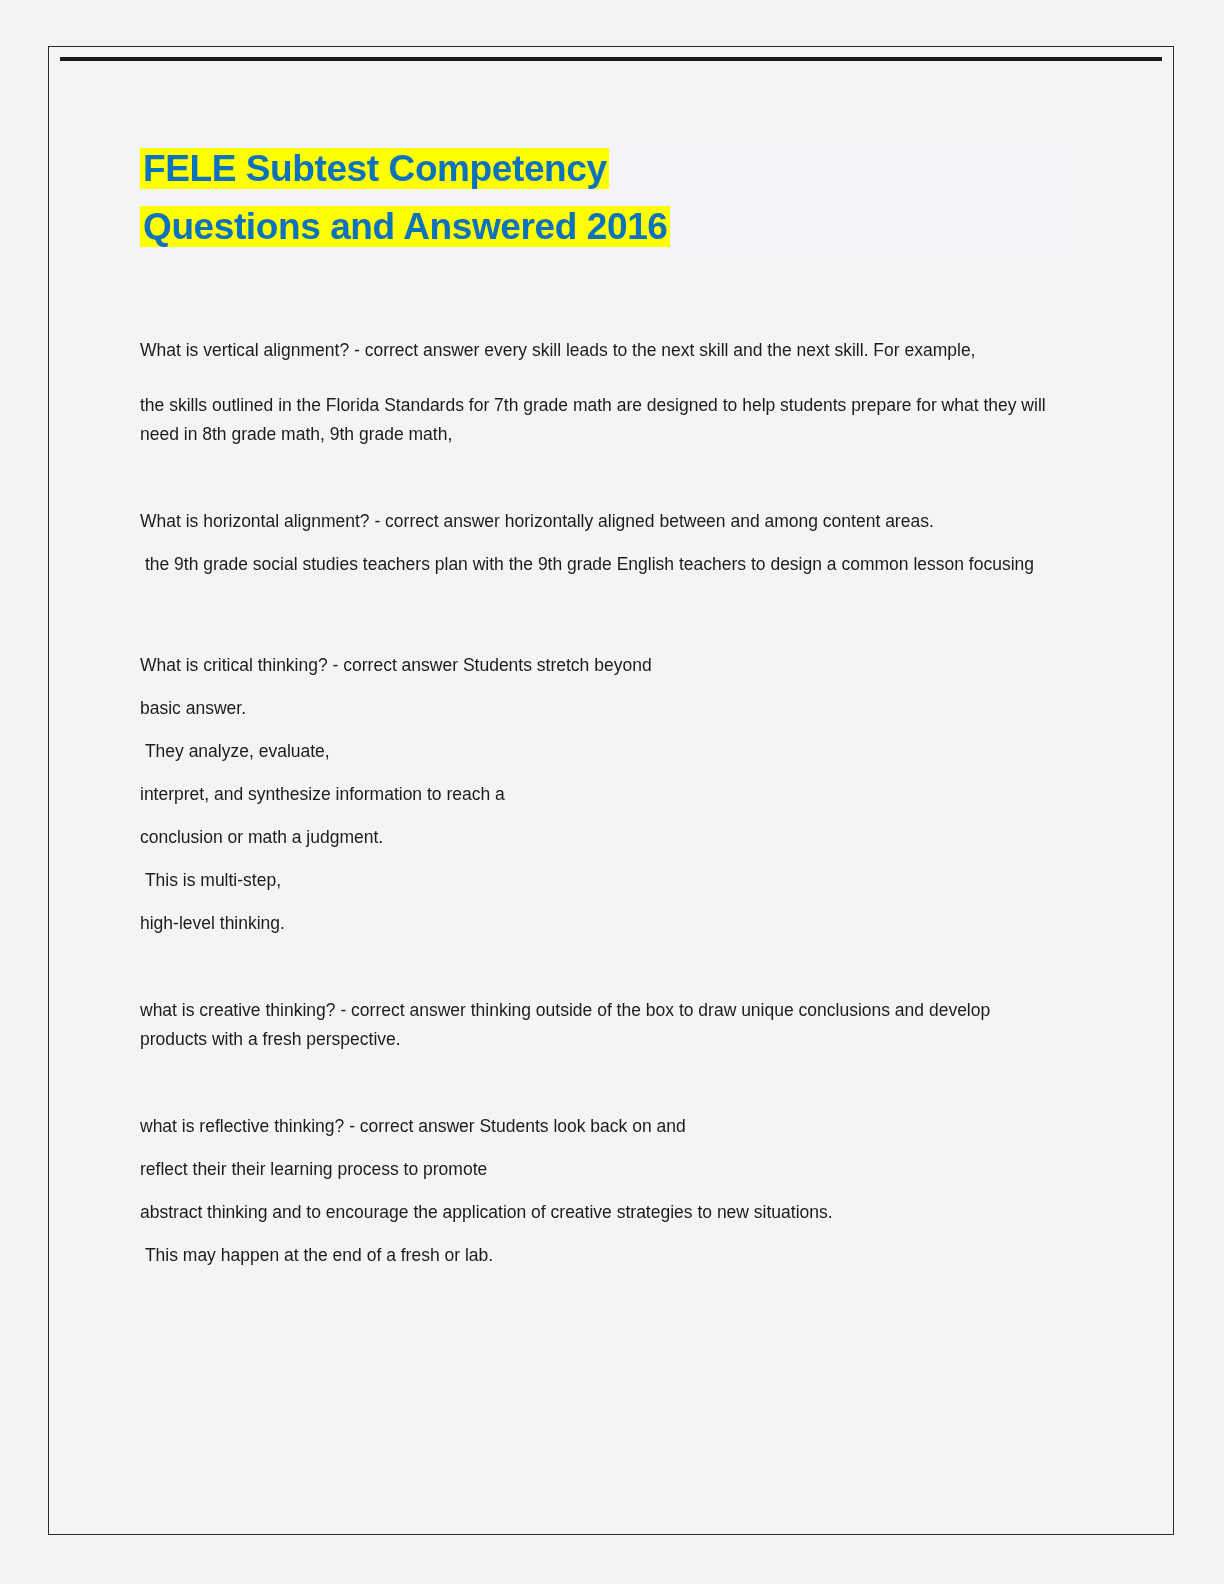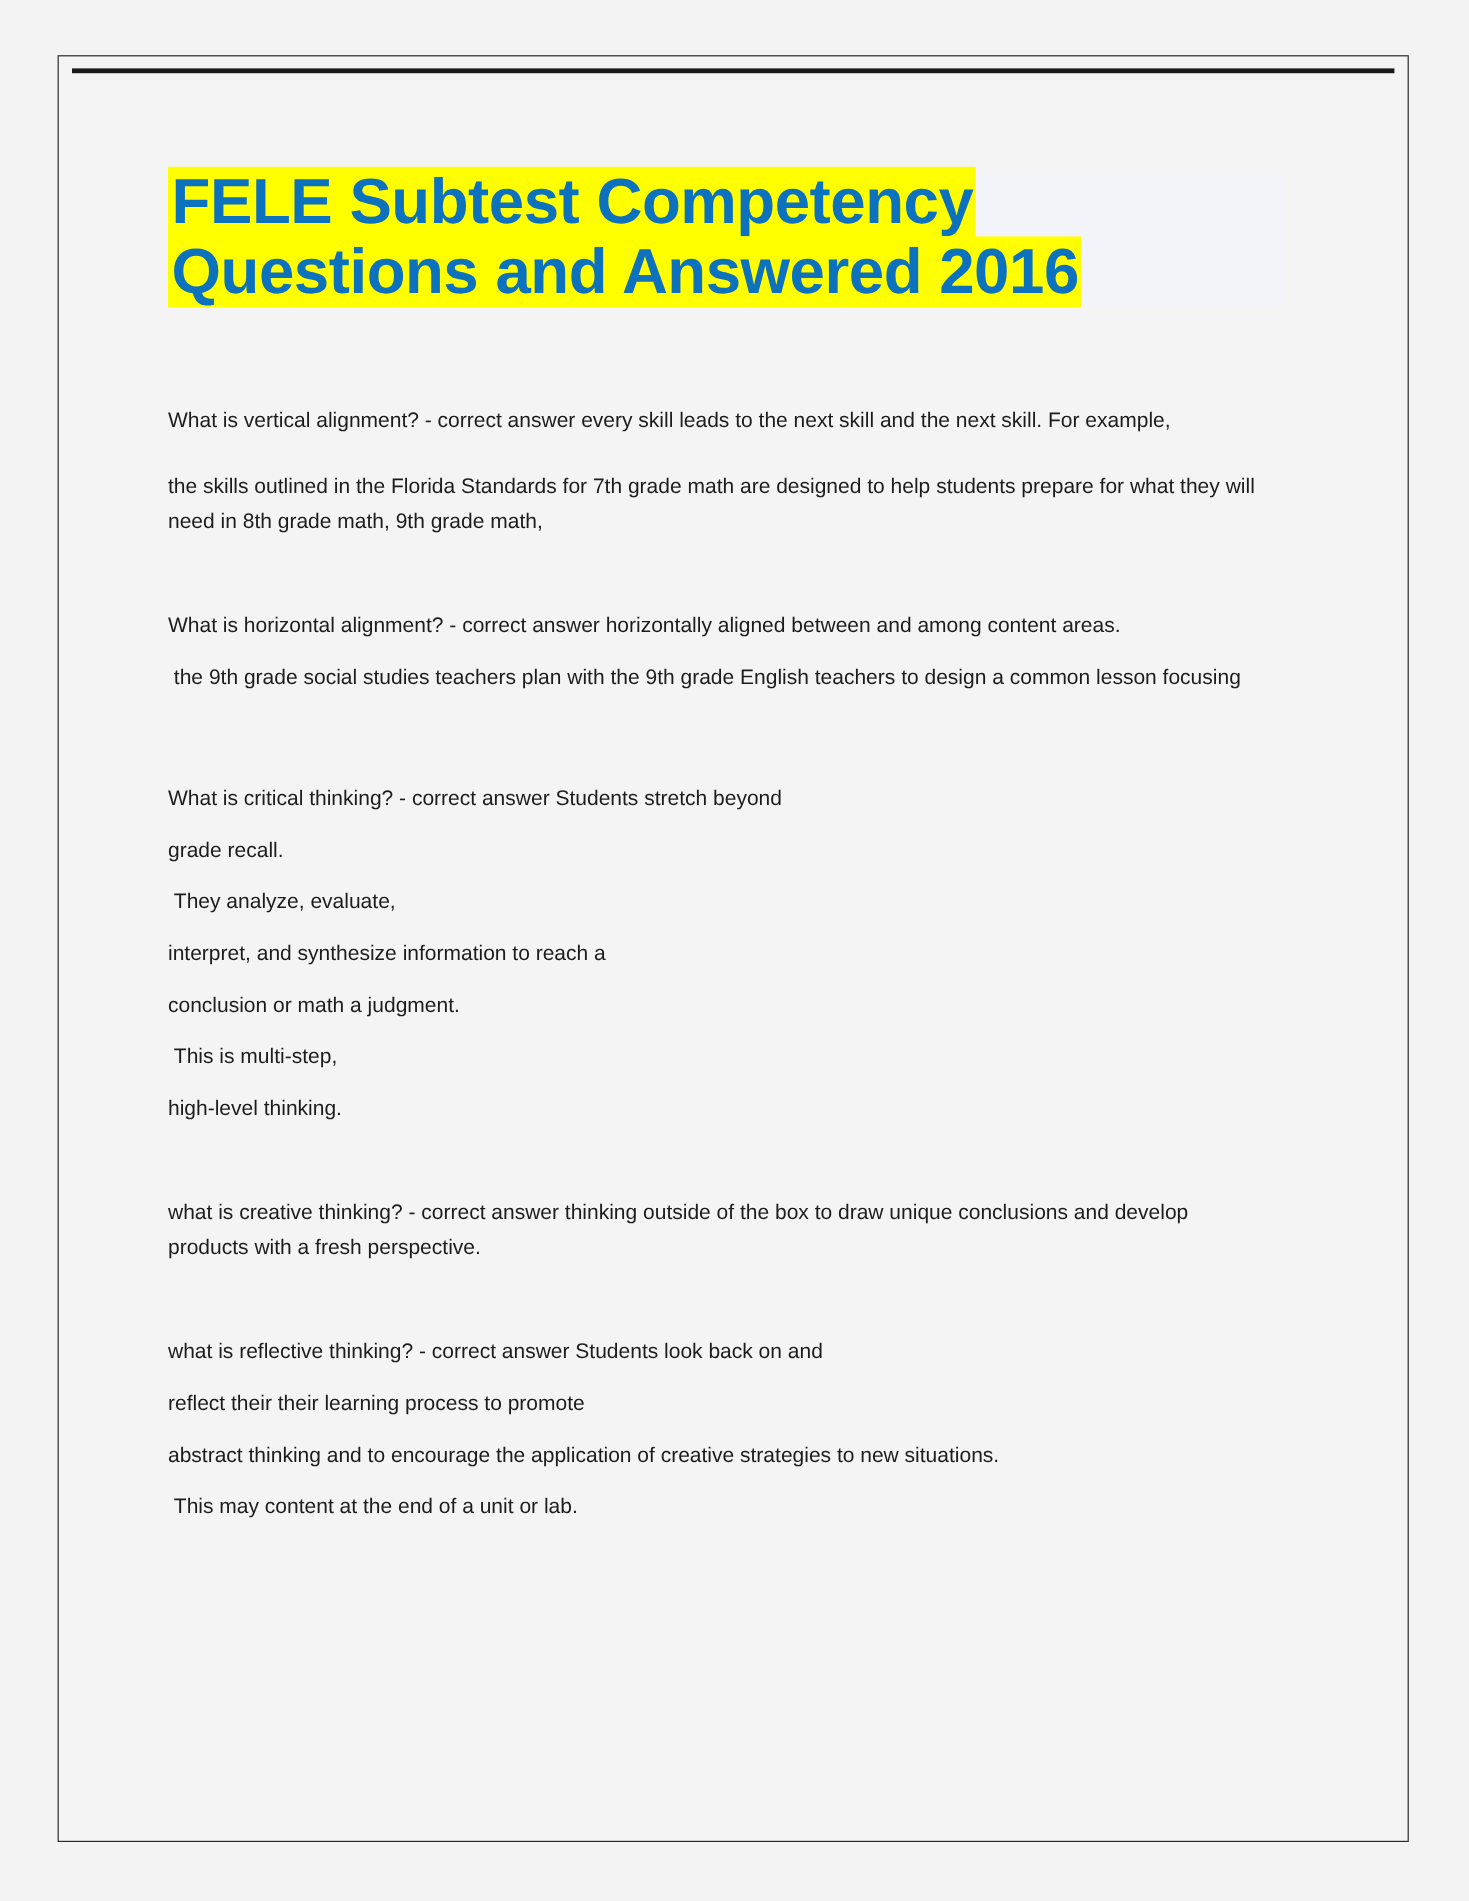--- a/index.html
+++ b/index.html
@@ -45,21 +45,21 @@
     height: 112px;
     background: #f2f4fa;
   }
   .doc-title {
     position: absolute;
     left: 140px;
     top: 140px;
     width: 960px;
     margin: 0;
     font-family: "Liberation Sans Narrow", "Liberation Sans", "DejaVu Sans", sans-serif;
-    font-size: 53px;
+    font-size: 37px;
     font-weight: bold;
     line-height: 58px;
     letter-spacing: -0.4px;
     color: #0c72be;
     white-space: pre-line;
   }
   .doc-title .hl {
     background: #ffff00;
     padding: 0 2px 0 3px;
     box-decoration-break: clone;
@@ -111,21 +111,21 @@
     <div class="gap-sm"></div>
     <p class="para"> the 9th grade social studies teachers plan with the 9th grade English teachers to design a common lesson focusing</p>
     <div class="gap-sm"></div>
   </div>
 
   <div class="gap-lg"></div>
 
   <div>
     <p class="para">What is critical thinking? - correct answer Students stretch beyond</p>
     <div class="gap-sm"></div>
-    <p class="para">grade recall.</p>
+    <p class="para">basic answer.</p>
     <div class="gap-sm"></div>
     <p class="para"> They analyze, evaluate,</p>
     <div class="gap-sm"></div>
     <p class="para">interpret, and synthesize information to reach a</p>
     <div class="gap-sm"></div>
     <p class="para">conclusion or math a judgment.</p>
     <div class="gap-sm"></div>
     <p class="para"> This is multi-step,</p>
     <div class="gap-sm"></div>
     <p class="para">high-level thinking.</p>
@@ -139,16 +139,16 @@
 
   <div class="gap-lg"></div>
 
   <div>
     <p class="para">what is reflective thinking? - correct answer Students look back on and</p>
     <div class="gap-sm"></div>
     <p class="para">reflect their their learning process to promote</p>
     <div class="gap-sm"></div>
     <p class="para">abstract thinking and to encourage the application of creative strategies to new situations.</p>
     <div class="gap-sm"></div>
-    <p class="para"> This may content at the end of a unit or lab.</p>
+    <p class="para"> This may happen at the end of a fresh or lab.</p>
   </div>
 
 </div>
 
 </body></html>

